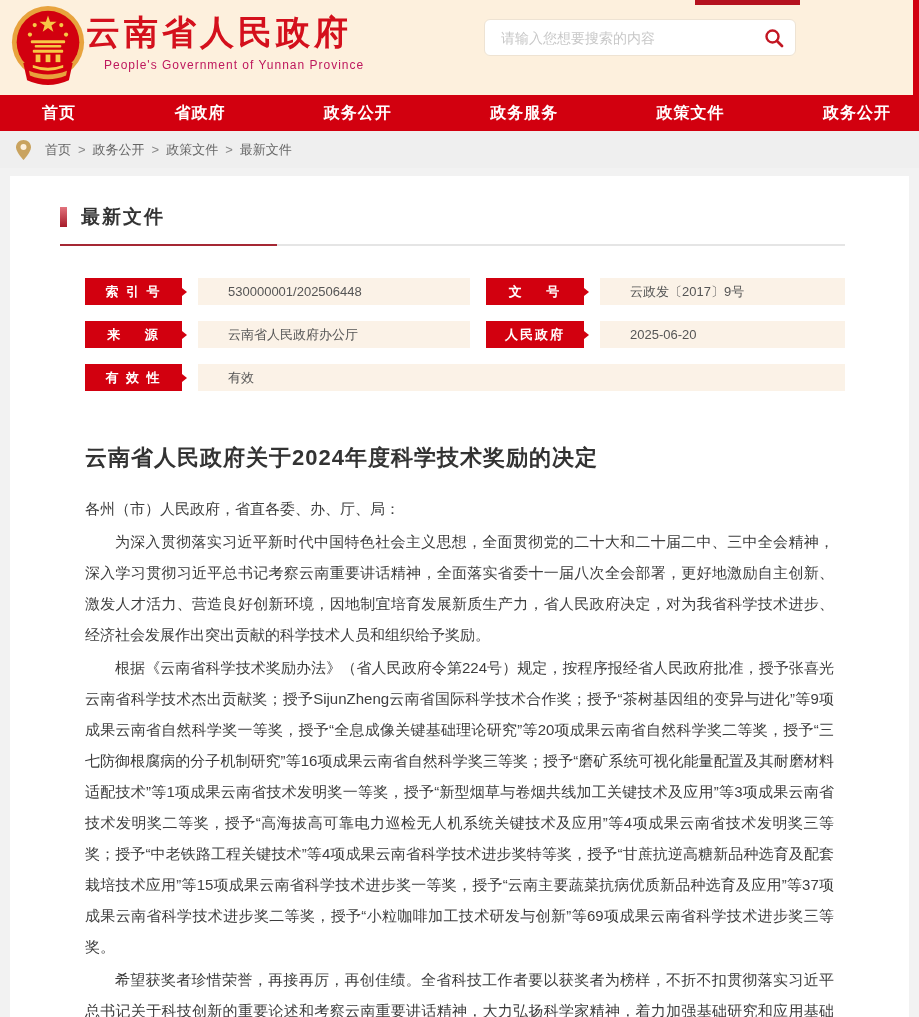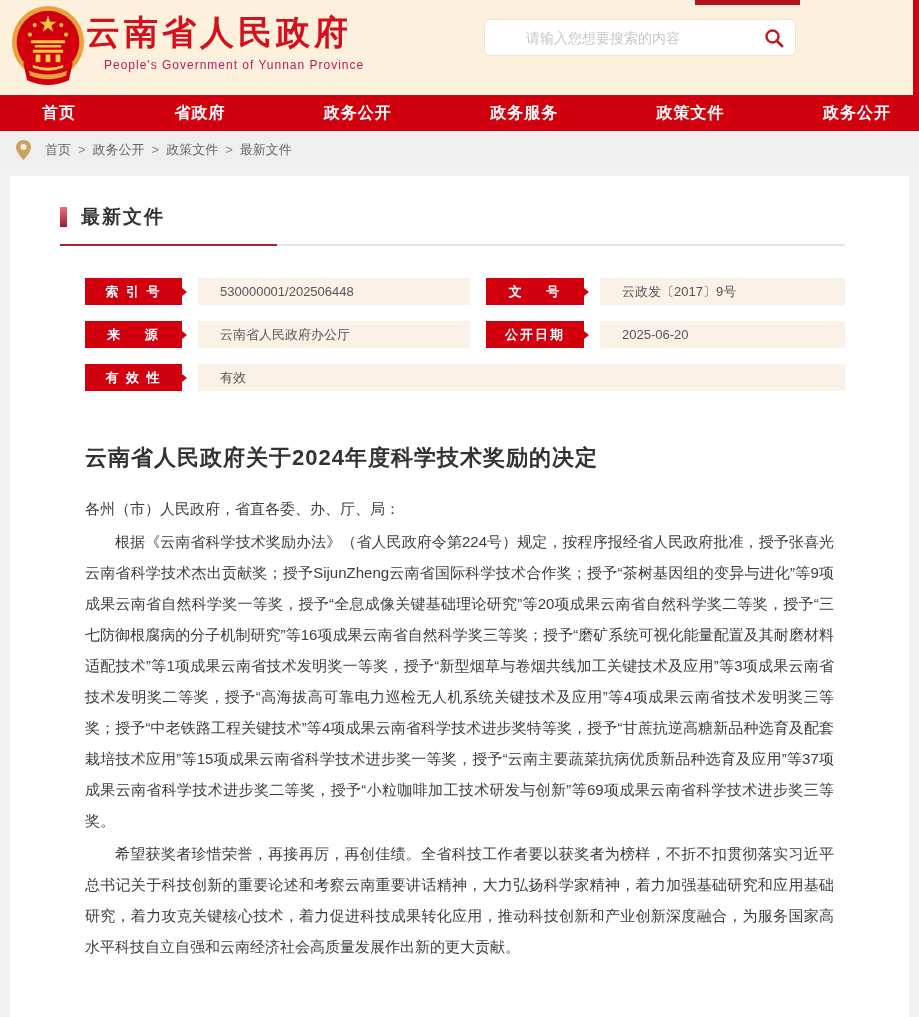--- a/index.html
+++ b/index.html
@@ -9,21 +9,21 @@
   
   .header { position:relative; height:95px; background:#fdf0dd; }
   .top-partial-bar { position:absolute; left:695px; top:0; width:105px; height:5px; background:#b5121f; }
   .side-edge-strip { position:absolute; right:0; top:0; width:6px; height:95px; background:#d2000f; }
   .brand { position:absolute; left:10px; top:4px; display:flex; align-items:flex-start; }
   .emblem { width:76px; height:84px; }
   .brand-text { padding-top:8px; }
   .brand-title { font-size:34px; font-weight:bold; color:#d4101c; letter-spacing:4px; line-height:40px; }
   .brand-sub { font-size:12px; color:#be185d; letter-spacing:1px; margin-top:6px; padding-left:18px; }
   .search-wrap { position:absolute; left:484px; top:19px; width:312px; height:37px; background:#fff;
-    border:1px solid #eee3d3; border-radius:6px; display:flex; align-items:center;padding-left:25px; }
+    border:1px solid #eee3d3; border-radius:6px; display:flex; align-items:center; }
   .search-input { flex:1; border:none; outline:none; background:transparent; font-size:14px;
     color:#444; padding:0 10px 0 16px; font-family:inherit; }
   .search-input::placeholder { color:#c8c8c8; }
   .search-btn { width:42px; height:100%; border:none; background:transparent; cursor:pointer;
     display:flex; align-items:center; justify-content:center; }
 
   
   .nav { height:36px; background:#d2000f; display:flex; align-items:center;
     justify-content:space-between; padding:0 28px 0 42px; }
   .nav-item { color:#fff; font-size:16px; font-weight:bold; letter-spacing:1px; cursor:pointer;
@@ -47,21 +47,21 @@
 
   
   .meta { margin:32px 64px 0 75px; display:grid;
     grid-template-columns:97px 272px 98px 1fr; column-gap:3px; row-gap:5px;gap:16px; }
   .meta-label { position:relative; background:#d2000f; color:#fff; height:27px; font-size:13px;
     font-weight:bold; display:flex; align-items:center; justify-content:center; letter-spacing:2px;
     white-space:pre; }
   .meta-label::after { content:""; position:absolute; right:-5px; top:50%; margin-top:-4px;
     border-left:5px solid #d2000f; border-top:4px solid transparent; border-bottom:4px solid transparent; }
   .meta-value { background:#fbf2e7; height:27px; display:flex; align-items:center;
-    padding-left:22px; font-size:13px; color:#555; }
+    padding-left:30px; font-size:13px; color:#555; }
   .span3 { grid-column:2 / 5; }
 
   
   .doc { padding:0 75px; }
   .doc-title { text-align:left; font-size:22px; font-weight:bold; color:#333;
     margin-top:52px; letter-spacing:1px; }
   .salutation { margin-top:20px; font-size:15px; line-height:31px; color:#3d3d3d; }
   .doc p.body-par { font-size:15px; line-height:31px; color:#3d3d3d; text-align:justify;
     text-indent:2em; margin-top:2px; }
 </style>
@@ -146,27 +146,28 @@
     </div>
 
   <div class="meta">
     <div class="meta-label">索 引 号</div>
     <div class="meta-value">530000001/202506448</div>
     <div class="meta-label">文    号</div>
     <div class="meta-value">云政发〔2017〕9号</div>
 
     <div class="meta-label">来    源</div>
     <div class="meta-value">云南省人民政府办公厅</div>
-    <div class="meta-label">公开日期</div>
+    <div class="meta-label">人民政府</div>
     <div class="meta-value">2025-06-20</div>
 
     <div class="meta-label">有 效 性</div>
     <div class="meta-value span3">有效</div>
   </div>
 
   <div class="doc">
     <h1 class="doc-title">云南省人民政府关于2024年度科学技术奖励的决定</h1>
     <p class="salutation">各州（市）人民政府，省直各委、办、厅、局：</p>
+    <p class="body-par">为深入贯彻落实习近平新时代中国特色社会主义思想，全面贯彻党的二十大和二十届二中、三中全会精神，深入学习贯彻习近平总书记考察云南重要讲话精神，全面落实省委十一届八次全会部署，更好地激励自主创新、激发人才活力、营造良好创新环境，因地制宜培育发展新质生产力，省人民政府决定，对为我省科学技术进步、经济社会发展作出突出贡献的科学技术人员和组织给予奖励。</p>
     <p class="body-par">根据《云南省科学技术奖励办法》（省人民政府令第224号）规定，按程序报经省人民政府批准，授予张喜光云南省科学技术杰出贡献奖；授予SijunZheng云南省国际科学技术合作奖；授予“茶树基因组的变异与进化”等9项成果云南省自然科学奖一等奖，授予“全息成像关键基础理论研究”等20项成果云南省自然科学奖二等奖，授予“三七防御根腐病的分子机制研究”等16项成果云南省自然科学奖三等奖；授予“磨矿系统可视化能量配置及其耐磨材料适配技术”等1项成果云南省技术发明奖一等奖，授予“新型烟草与卷烟共线加工关键技术及应用”等3项成果云南省技术发明奖二等奖，授予“高海拔高可靠电力巡检无人机系统关键技术及应用”等4项成果云南省技术发明奖三等奖；授予“中老铁路工程关键技术”等4项成果云南省科学技术进步奖特等奖，授予“甘蔗抗逆高糖新品种选育及配套栽培技术应用”等15项成果云南省科学技术进步奖一等奖，授予“云南主要蔬菜抗病优质新品种选育及应用”等37项成果云南省科学技术进步奖二等奖，授予“小粒咖啡加工技术研发与创新”等69项成果云南省科学技术进步奖三等奖。</p>
     <p class="body-par">希望获奖者珍惜荣誉，再接再厉，再创佳绩。全省科技工作者要以获奖者为榜样，不折不扣贯彻落实习近平总书记关于科技创新的重要论述和考察云南重要讲话精神，大力弘扬科学家精神，着力加强基础研究和应用基础研究，着力攻克关键核心技术，着力促进科技成果转化应用，推动科技创新和产业创新深度融合，为服务国家高水平科技自立自强和云南经济社会高质量发展作出新的更大贡献。</p>
 
   </div>
 </div>
 
 </body></html>

